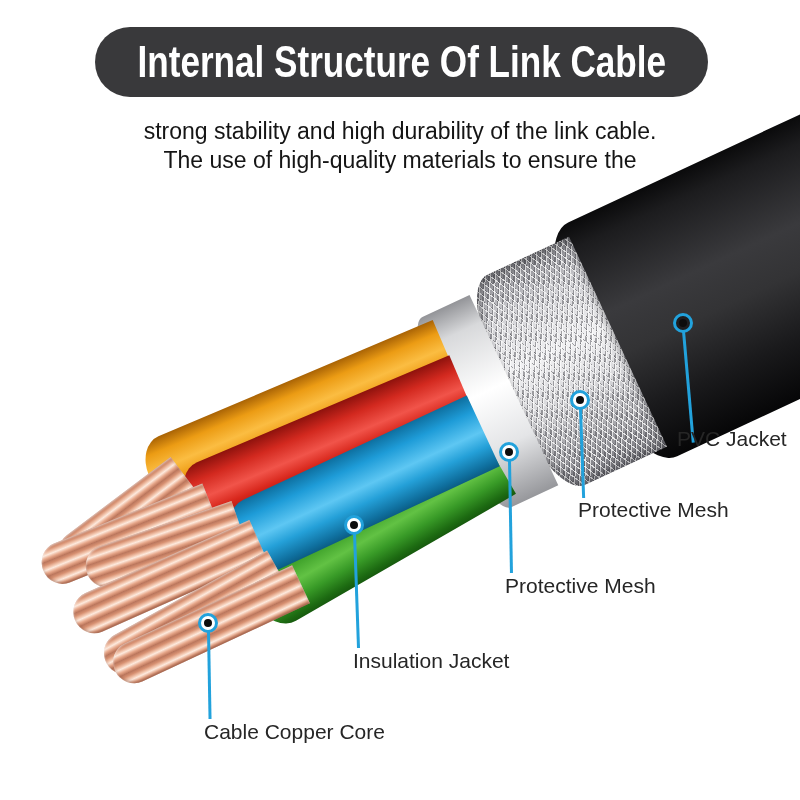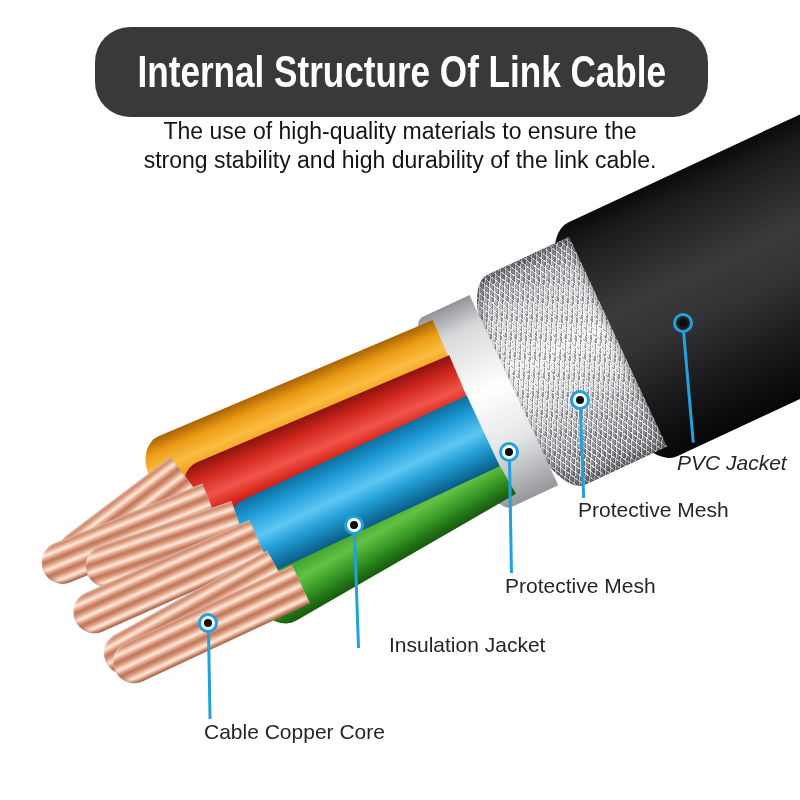--- a/index.html
+++ b/index.html
@@ -1,21 +1,21 @@
 <!DOCTYPE html>
 <html><head>
 <meta charset="utf-8">
 <style>
   html,body{margin:0;padding:0;}
   body{width:800px;height:800px;overflow:hidden;background:#fff;
        font-family:"Liberation Sans", sans-serif;}
   .stage{position:relative;width:800px;height:800px;background:#fff;overflow:hidden;}
 
   
-  .banner{position:absolute;left:95px;top:27px;width:613px;height:90px;
+  .banner{position:absolute;left:95px;top:27px;width:613px;height:70px;
           background:#39393b;border-radius:35px;display:flex;
           align-items:center;justify-content:center;}
   .banner-text{color:#fff;font-size:45px;font-weight:700;letter-spacing:0px;
                white-space:nowrap;display:inline-block;transform:scaleX(0.78);}
 
   
   .subtitle{position:absolute;left:0;top:117px;width:800px;text-align:center;
             font-size:23px;line-height:29px;color:#151515;}
 
   
@@ -111,22 +111,22 @@
 </head>
 <body>
 
 <div class="stage">
 
   <div class="banner">
     <span class="banner-text">Internal Structure Of Link Cable</span>
   </div>
 
   <div class="subtitle">
+    <div>strong stability and high durability of the link cable.</div>
     <div>The use of high-quality materials to ensure the</div>
-    <div>strong stability and high durability of the link cable.</div>
   </div>
 
   <div class="cable">
     <div class="jacket"></div>
     <div class="mesh"></div>
     <div class="sheath"></div>
 
     <div class="wire orange"></div>
     <div class="wire red"></div>
     <div class="wire green"></div>
@@ -136,39 +136,39 @@
     <div class="bundle b2"></div>
     <div class="bundle b3"></div>
     <div class="bundle b4"></div>
     <div class="bundle b5"></div>
     <div class="bundle b6"></div>
   </div>
 
   <div class="callout" style="left:683px;top:323px;">
     <span class="dot dark"></span>
     <span class="cline" style="height:112px;transform:rotate(-5deg);"></span>
-    <span class="clabel" style="left:-6px;top:128px;font-style:italic;">PVC Jacket</span>
+    <span class="clabel" style="left:-6px;top:104px;">PVC Jacket</span>
   </div>
 
   <div class="callout" style="left:580px;top:400px;">
     <span class="dot"></span>
     <span class="cline" style="height:90px;transform:rotate(-2deg);"></span>
     <span class="clabel" style="left:-2px;top:98px;">Protective Mesh</span>
   </div>
 
   <div class="callout" style="left:509px;top:452px;">
     <span class="dot"></span>
     <span class="cline" style="height:113px;transform:rotate(-1deg);"></span>
     <span class="clabel" style="left:-4px;top:122px;">Protective Mesh</span>
   </div>
 
   <div class="callout" style="left:354px;top:525px;">
     <span class="dot"></span>
     <span class="cline" style="height:115px;transform:rotate(-2deg);"></span>
-    <span class="clabel" style="left:-1px;top:108px;margin-left:36px;">Insulation Jacket</span>
+    <span class="clabel" style="left:-1px;top:124px;">Insulation Jacket</span>
   </div>
 
   <div class="callout" style="left:208px;top:623px;">
     <span class="dot"></span>
     <span class="cline" style="height:88px;transform:rotate(-1deg);"></span>
     <span class="clabel" style="left:-4px;top:97px;">Cable Copper Core</span>
   </div>
 
 </div>
 

